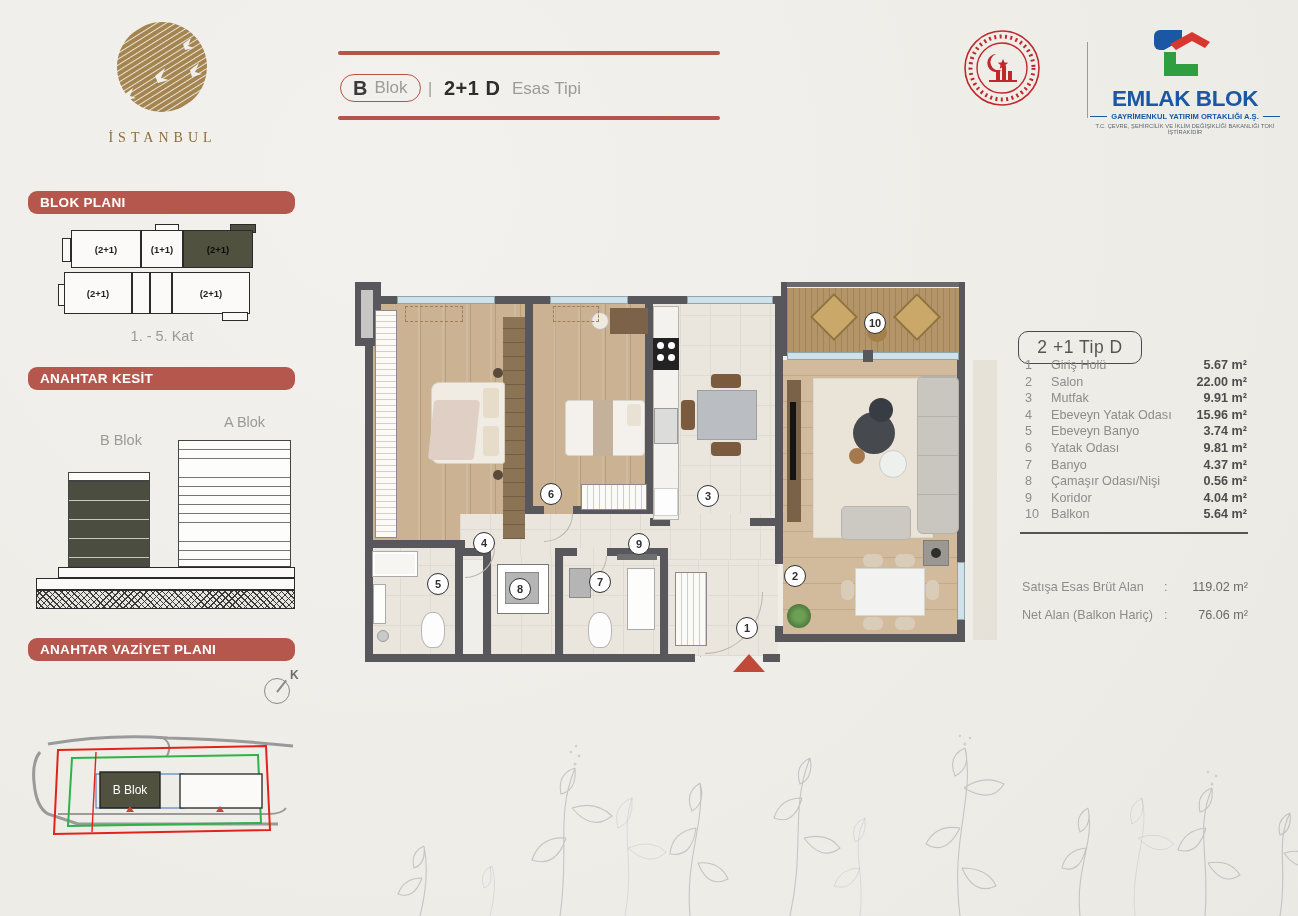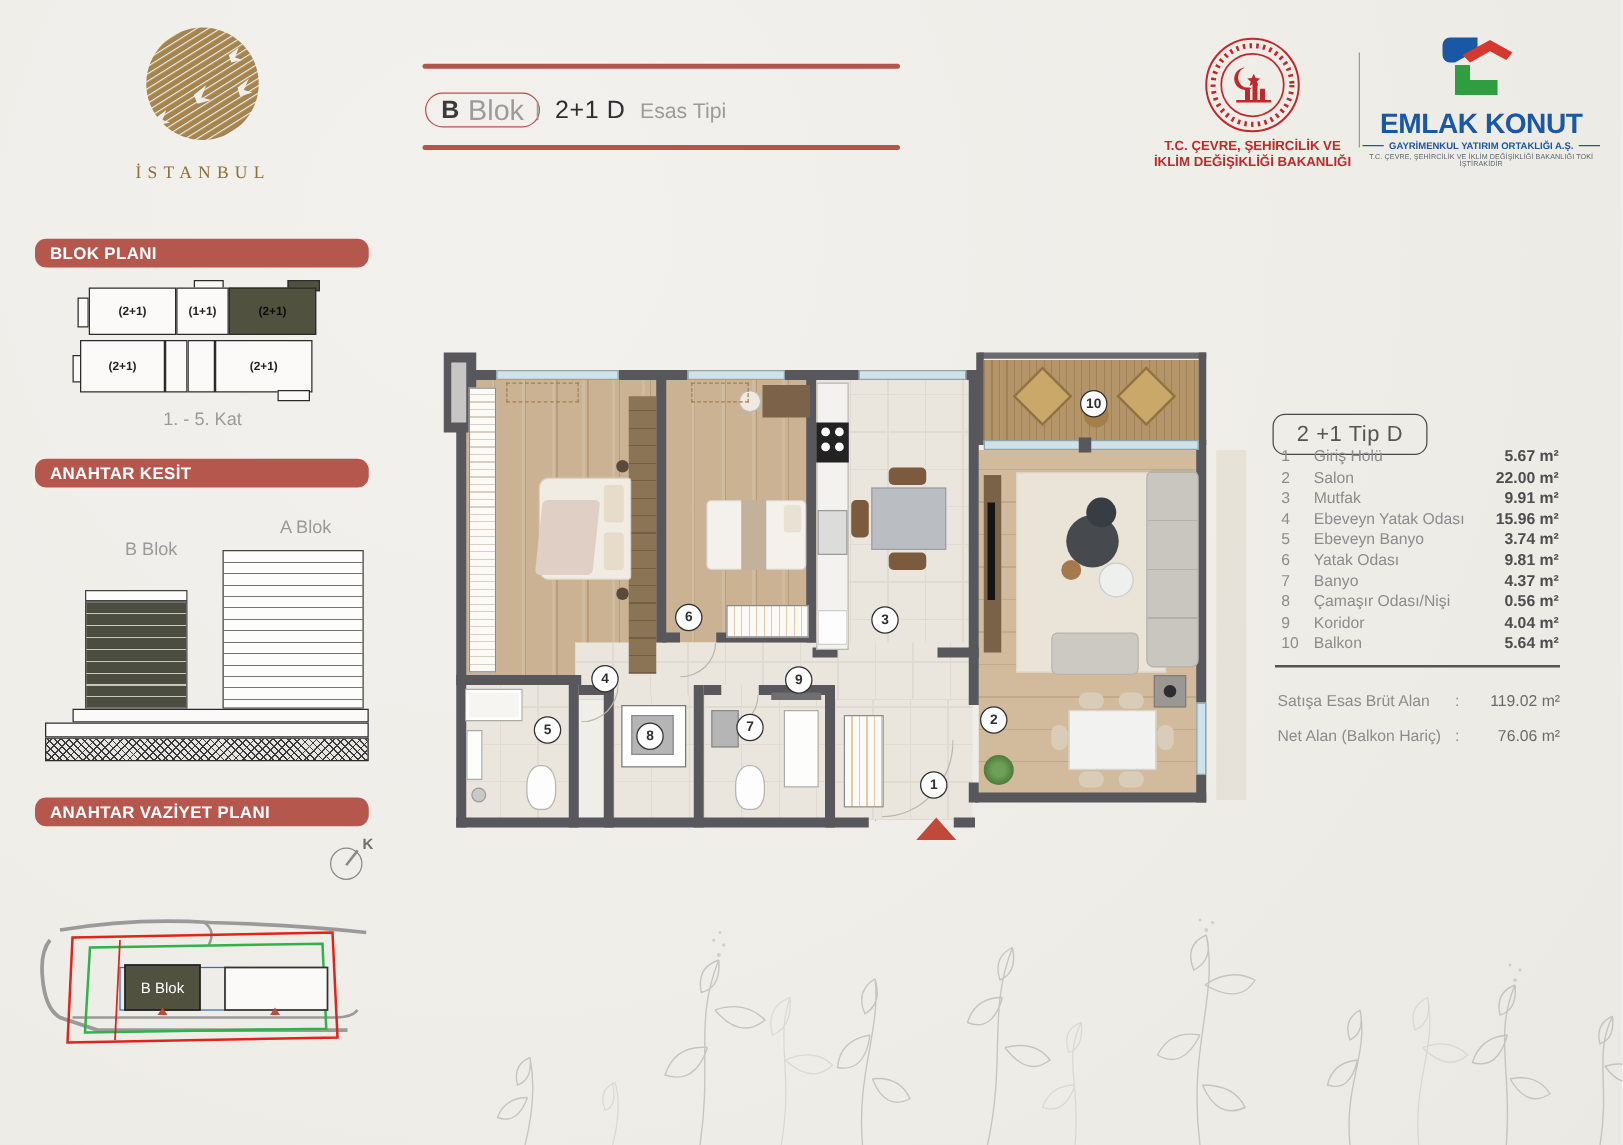--- a/index.html
+++ b/index.html
@@ -6,23 +6,23 @@
   body{font-family:"Liberation Sans","DejaVu Sans",sans-serif;}
   .page{position:relative;width:1298px;height:916px;overflow:hidden;
         background:#f0eeea;
         background-image:radial-gradient(circle at 30% 20%, #f3f1ed 0%, #efede8 55%, #ebe9e4 100%);}
   .abs{position:absolute;}
   
   .rule{position:absolute;height:4px;background:#b5544a;border-radius:2px;}
   .hdr-pill{position:absolute;display:flex;align-items:center;gap:7px;padding:0 12px;
             height:26px;border:1.6px solid #b5544a;border-radius:14px;background:transparent;}
   .hdr-b{font-size:20px;font-weight:bold;color:#3a3a3a;}
-  .hdr-blok{font-size:23px;color:#9b9b9b;}
+  .hdr-blok{font-size:17px;color:#9b9b9b;}
   .hdr-sep{font-size:16px;color:#9b9b9b;}
-  .hdr-type{font-size:20px;font-weight:normal;color:#2e2e2e;letter-spacing:.5px;}
+  .hdr-type{font-size:20px;font-weight:bold;color:#2e2e2e;letter-spacing:.5px;}
   .hdr-sub{font-size:17px;color:#9b9b9b;}
   
   .brand-name{font-size:31px;font-weight:bold;color:#a5854f;letter-spacing:9px;text-align:center;}
   .brand-city{font-family:"Liberation Serif","DejaVu Serif",serif;font-size:14px;color:#8d6f3e;
               letter-spacing:5px;text-align:center;margin-top:2px;}
   
   .banner{position:absolute;left:28px;width:267px;height:23px;background:#b5574c;border-radius:9px;
           color:#fff;font-size:13.5px;font-weight:bold;line-height:23px;padding-left:12px;
           box-sizing:border-box;letter-spacing:.3px;}
   .bp-unit{position:absolute;border:1.6px solid #2b2b2b;background:#fbfaf8;box-sizing:border-box;
@@ -122,33 +122,29 @@
     <circle cx="40" cy="40" r="37" fill="none" stroke="#c0292b" stroke-width="1.6"></circle>
     <circle cx="40" cy="40" r="31.5" fill="none" stroke="#c0292b" stroke-width="4" stroke-dasharray="2 3.4"></circle>
     <circle cx="40" cy="40" r="25" fill="none" stroke="#c0292b" stroke-width="1.4"></circle>
     <path d="M34 26 a9 9 0 1 0 6 16 a7.2 7.2 0 1 1 -6 -16 z" fill="#c0292b"></path>
     <path d="M41 31 l1.6 3.4 3.6 .3 -2.7 2.4 .8 3.6 -3.3 -1.9 -3.3 1.9 .8 -3.6 -2.7 -2.4 3.6 -.3 z" fill="#c0292b"></path>
     <rect x="34" y="42" width="4" height="11" fill="#c0292b"></rect>
     <rect x="40" y="38" width="4" height="15" fill="#c0292b"></rect>
     <rect x="46" y="43" width="4" height="10" fill="#c0292b"></rect>
     <path d="M27 53 h28" stroke="#c0292b" stroke-width="2"></path>
   </svg>
-  <div class="ministry-text" style="left:897px;top:111px;">
-    <div>T.C. ÇEVRE, ŞEHİRCİLİK VE</div>
-    <div>İKLİM DEĞİŞİKLİĞİ BAKANLIĞI</div>
-  </div>
   <div class="vline" style="left:1087px;top:42px;height:76px;"></div>
 
   <div>
     <svg class="abs" style="left:1152px;top:28px;" width="62" height="54" viewBox="0 0 62 54">
       <path d="M8 2 h22 v10 L12 22 H8 a6 6 0 0 1 -6 -6 V8 a6 6 0 0 1 6 -6 z" fill="#1a57a4"></path>
       <path d="M18 16 L40 4 l18 10 -5 6 -13 -7 -16 9 z" fill="#d8372f"></path>
       <path d="M12 24 h12 v12 h22 v12 H12 z" fill="#2f9e41"></path>
     </svg>
-    <div class="emlak-name" style="left:1090px;top:86px;">EMLAK KONUT</div>
+    <div class="emlak-name" style="left:1090px;top:86px;">EMLAK BLOK</div>
     <div class="emlak-sub" style="left:1090px;top:112px;align-items:center;">
       <span class="ln"></span>
       <span class="tx">GAYRİMENKUL YATIRIM ORTAKLIĞI A.Ş.</span>
       <span class="ln"></span>
     </div>
     <div class="emlak-tag" style="left:1085px;top:123px;">T.C. ÇEVRE, ŞEHİRCİLİK VE İKLİM DEĞİŞİKLİĞİ BAKANLIĞI TOKİ İŞTİRAKİDİR</div>
   </div>
 
   <div class="banner" style="top:191px;">BLOK PLANI</div>
   <div class="abs" style="left:62px;top:228px;width:200px;height:118px;">
@@ -401,21 +397,21 @@
         <span class="room-area">4.04 m²</span>
       </div>
     <div class="room-row">
         <span class="room-no">10</span>
         <span class="room-name">Balkon</span>
         <span class="room-area">5.64 m²</span>
       </div>
   </div>
 
   <div class="abs" style="left:1020px;top:532px;width:228px;height:1.6px;background:#555;"></div>
-  <div class="abs" style="left:1022px;top:540px;width:226px;">
+  <div class="abs" style="left:1022px;top:566px;width:226px;">
     <div class="sum-row">
       <span class="sum-label">Satışa Esas Brüt Alan</span>
       <span class="sum-colon">:</span>
       <span class="sum-value">119.02 m²</span>
     </div>
     <div class="sum-row">
       <span class="sum-label">Net Alan (Balkon Hariç)</span>
       <span class="sum-colon">:</span>
       <span class="sum-value">76.06 m²</span>
     </div>

